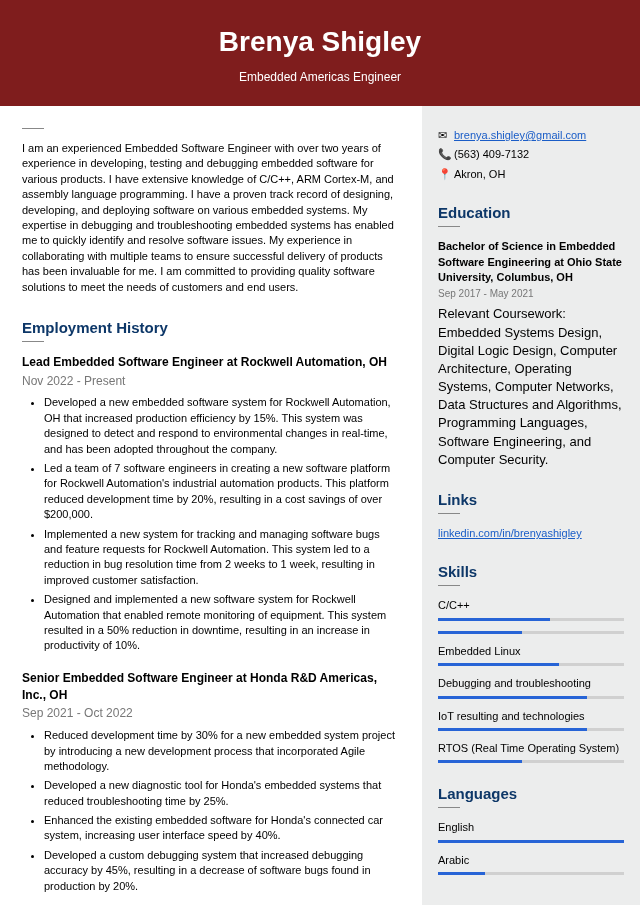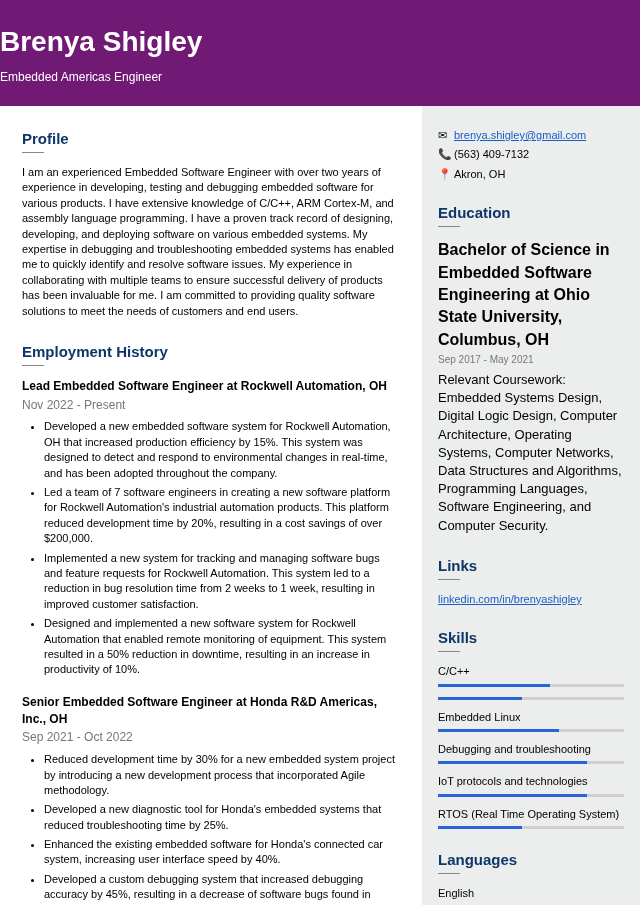--- a/index.html
+++ b/index.html
@@ -1,55 +1,54 @@
 <!DOCTYPE html>
 <html><head>
 <meta charset="utf-8">
 <style>
 * { margin: 0; padding: 0; box-sizing: border-box; }
 body { font-family: 'Segoe UI', Arial, sans-serif; width: 640px; background: #fff; color: #000; font-size: 11px; line-height: 1.4; }
-.header { background: #701a75; color: #fff; padding: 22px 0 20px; }
+.header { background: #7f1d1d; color: #fff; text-align: center; padding: 22px 0 20px; }
 .header h1 { font-size: 28px; font-weight: 600; margin-bottom: 8px; }
 .header .role { font-size: 12px; }
 .content { display: flex; }
 .main { flex: 1; padding: 22px 22px 0 22px; }
 .sidebar { width: 218px; background: #eceded; padding: 22px 16px 0 16px; }
 .section-title { font-size: 15px; font-weight: 700; color: #0d3768; margin-bottom: 3px; }
 .section-rule { width: 22px; height: 1px; background: #888; margin-bottom: 12px; }
 .profile-text { font-size: 11px; margin-bottom: 22px; }
 .job { margin-bottom: 16px; }
 .job-title { font-size: 12px; font-weight: 700; margin-bottom: 2px; }
 .job-dates { font-size: 12px; color: #777; margin-bottom: 6px; }
 .job ul { padding-left: 22px; }
 .job li { font-size: 11px; margin-bottom: 4px; }
 .contact { margin-bottom: 20px; }
 .contact-row { display: flex; align-items: center; margin-bottom: 4px; font-size: 11px; }
 .contact-row .icon { width: 16px; flex-shrink: 0; }
 .contact-row a { color: #1a5dc7; text-decoration: underline; }
-.edu-title { font-weight: 700; font-size: 16px; margin-bottom: 2px; }
+.edu-title { font-weight: 700; font-size: 11px; margin-bottom: 2px; }
 .edu-dates { font-size: 10px; color: #777; margin-bottom: 4px; }
 .edu-text { font-size: 13px; margin-bottom: 20px; }
 .link { color: #1a5dc7; font-size: 11px; margin-bottom: 20px; display: block; }
 .skill { margin-bottom: 10px; }
 .skill-name { font-size: 11px; margin-bottom: 4px; }
 .skill-bar { height: 3px; background: #d0d0d0; position: relative; }
 .skill-fill { height: 3px; background: #2764d6; position: absolute; left: 0; top: 0; }
 .section-block { margin-bottom: 20px; }
 </style>
 </head>
 <body>
 
 <div class="header">
   <h1>Brenya Shigley</h1>
   <div class="role">Embedded Americas Engineer</div>
 </div>
 
 <div class="content">
   <div class="main">
-    <div class="section-title">Profile</div>
     <div class="section-rule"></div>
     <div class="profile-text">I am an experienced Embedded Software Engineer with over two years of experience in developing, testing and debugging embedded software for various products. I have extensive knowledge of C/C++, ARM Cortex-M, and assembly language programming. I have a proven track record of designing, developing, and deploying software on various embedded systems. My expertise in debugging and troubleshooting embedded systems has enabled me to quickly identify and resolve software issues. My experience in collaborating with multiple teams to ensure successful delivery of products has been invaluable for me. I am committed to providing quality software solutions to meet the needs of customers and end users.</div>
 
     <div class="section-title">Employment History</div>
     <div class="section-rule"></div>
     <div id="jobs">
         <div class="job">
           <div class="job-title">Lead Embedded Software Engineer at Rockwell Automation, OH</div>
           <div class="job-dates">Nov 2022 - Present</div>
           <ul>
@@ -119,21 +118,21 @@
             <div class="skill-fill" style="width: 65%;"></div>
           </div>
         </div>
         <div class="skill">
           <div class="skill-name">Debugging and troubleshooting</div>
           <div class="skill-bar">
             <div class="skill-fill" style="width: 80%;"></div>
           </div>
         </div>
         <div class="skill">
-          <div class="skill-name">IoT protocols and technologies</div>
+          <div class="skill-name">IoT resulting and technologies</div>
           <div class="skill-bar">
             <div class="skill-fill" style="width: 80%;"></div>
           </div>
         </div>
         <div class="skill">
           <div class="skill-name">RTOS (Real Time Operating System)</div>
           <div class="skill-bar">
             <div class="skill-fill" style="width: 45%;"></div>
           </div>
         </div>

